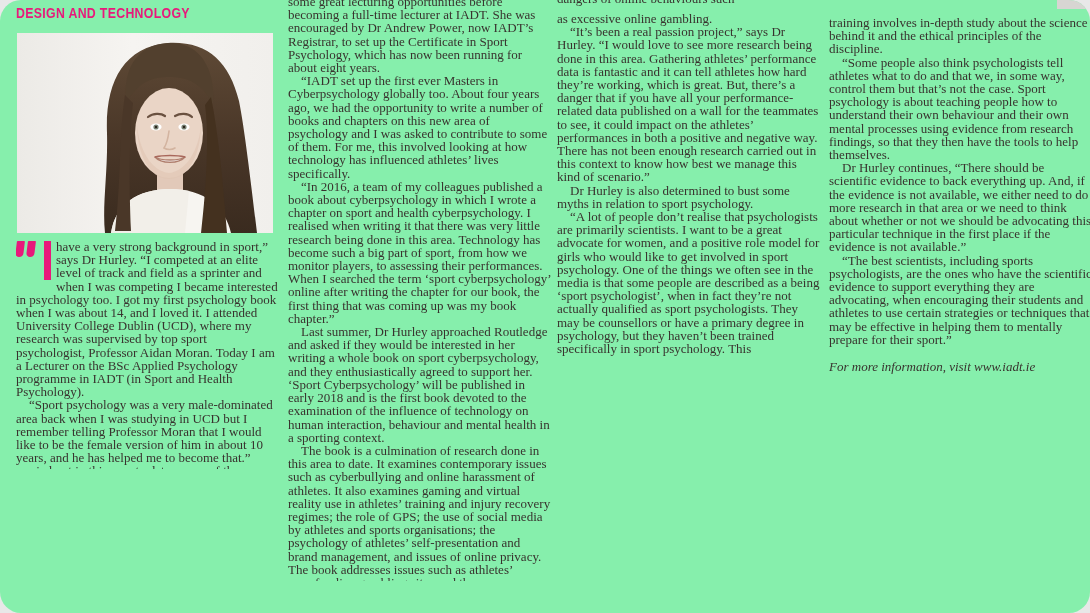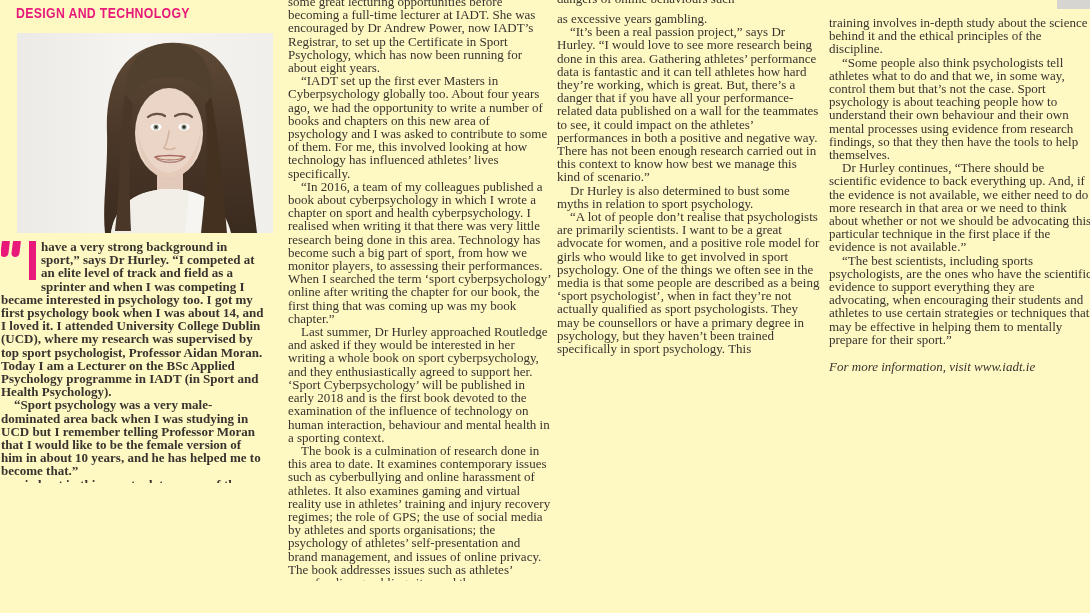--- a/index.html
+++ b/index.html
@@ -23,21 +23,21 @@
   
   .corner-box { position:absolute; right:0; top:0; width:33px; height:9px; background:#d7d5d2; }
   
   .col {
     position:absolute; width:263px;
     font-size:13px; line-height:13.2px; text-align:left;
     overflow:hidden;
   }
   .col p { margin:0; padding:0; text-indent:13px; }
   .col p.noindent { text-indent:0; }
-  .col1 { left:1px;  top:240px; height:373px;font-weight:bold; }
+  .col1 { left:16px;  top:240px; height:373px; }
   .col2 { left:288px; top:-5px;  height:620px; }
   .col3 { left:557px; top:0;     height:613px; }
   .col4 { left:829px; top:16px;  height:597px; }
   
   .frag-top { height:5px; overflow:hidden; }               
   .frag-bottom { height:6px; overflow:hidden; margin-bottom:6px; }
   .frag-bottom p { margin-top:-8px; }
   
   .dropblock { float:left; width:40px; height:40px; position:relative; }
   .qmark { position:absolute; left:0; top:1px; width:22px; height:17px; }
@@ -51,21 +51,21 @@
   .dropcap-bar {
     position:absolute; right:5px; top:1px; width:7px; height:39px;
     background:var(--accent,#e8197b);
   }
   
   .footer-note { font-style:italic; margin-top:14px !important; text-indent:0 !important; }
 </style>
 </head>
 <body>
 
-<div class="page" style="color: rgb(56, 51, 46); background: #fef9c3;">
+<div class="page" style="color: rgb(56, 51, 46); background: #86efac; border-radius: 21px;">
 
   <div class="kicker-frag" style="left:228px;">
     
   </div>
 
   <div class="kicker">DESIGN AND TECHNOLOGY</div>
 
   <div class="corner-box"></div>
 
   <div class="photo">
@@ -140,21 +140,21 @@
     <p>The book is a culmination of research done in this area to date. It examines contemporary issues such as cyberbullying and online harassment of athletes. It also examines gaming and virtual reality use in athletes’ training and injury recovery regimes; the role of GPS; the use of social media by athletes and sports organisations; the psychology of athletes’ self-presentation and brand management, and issues of online privacy. The book addresses issues such as athletes’</p>
     <div class="frag-top">
       <p class="noindent">use of online gambling sites and the</p>
     </div>
   </div>
 
   <div class="col col3">
     <div class="frag-bottom">
       <p class="noindent">dangers of online behaviours such</p>
     </div>
-    <p class="noindent">as excessive years gambling.</p>
+    <p class="noindent">as excessive online gambling.</p>
     <p>“It’s been a real passion project,” says Dr Hurley. “I would love to see more research being done in this area. Gathering athletes’ performance data is fantastic and it can tell athletes how hard they’re working, which is great. But, there’s a danger that if you have all your performance-related data published on a wall for the teammates to see, it could impact on the athletes’ performances in both a positive and negative way. There has not been enough research carried out in this context to know how best we manage this kind of scenario.”</p>
     <p>Dr Hurley is also determined to bust some myths in relation to sport psychology.</p>
     <p>“A lot of people don’t realise that psychologists are primarily scientists. I want to be a great advocate for women, and a positive role model for girls who would like to get involved in sport psychology. One of the things we often see in the media is that some people are described as a being ‘sport psychologist’, when in fact they’re not actually qualified as sport psychologists. They may be counsellors or have a primary degree in psychology, but they haven’t been trained specifically in sport psychology. This</p>
   </div>
 
   <div class="col col4">
     <p class="noindent">training involves in-depth study about the science behind it and the ethical principles of the discipline.</p>
     <p>“Some people also think psychologists tell athletes what to do and that we, in some way, control them but that’s not the case. Sport psychology is about teaching people how to understand their own behaviour and their own mental processes using evidence from research findings, so that they then have the tools to help themselves.</p>
     <p>Dr Hurley continues, “There should be scientific evidence to back everything up. And, if the evidence is not available, we either need to do more research in that area or we need to think about whether or not we should be advocating this particular technique in the first place if the evidence is not available.”</p>
     <p>“The best scientists, including sports psychologists, are the ones who have the scientific evidence to support everything they are advocating, when encouraging their students and athletes to use certain strategies or techniques that may be effective in helping them to mentally prepare for their sport.”</p>

